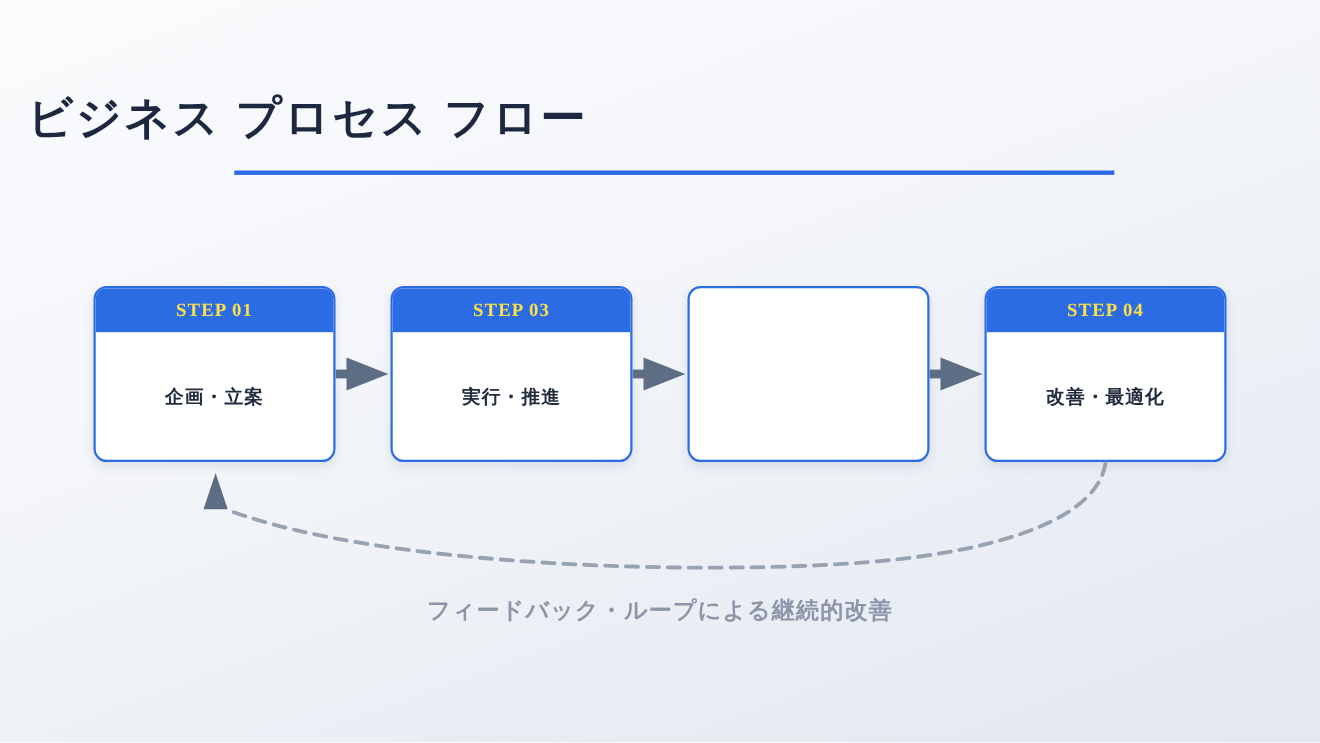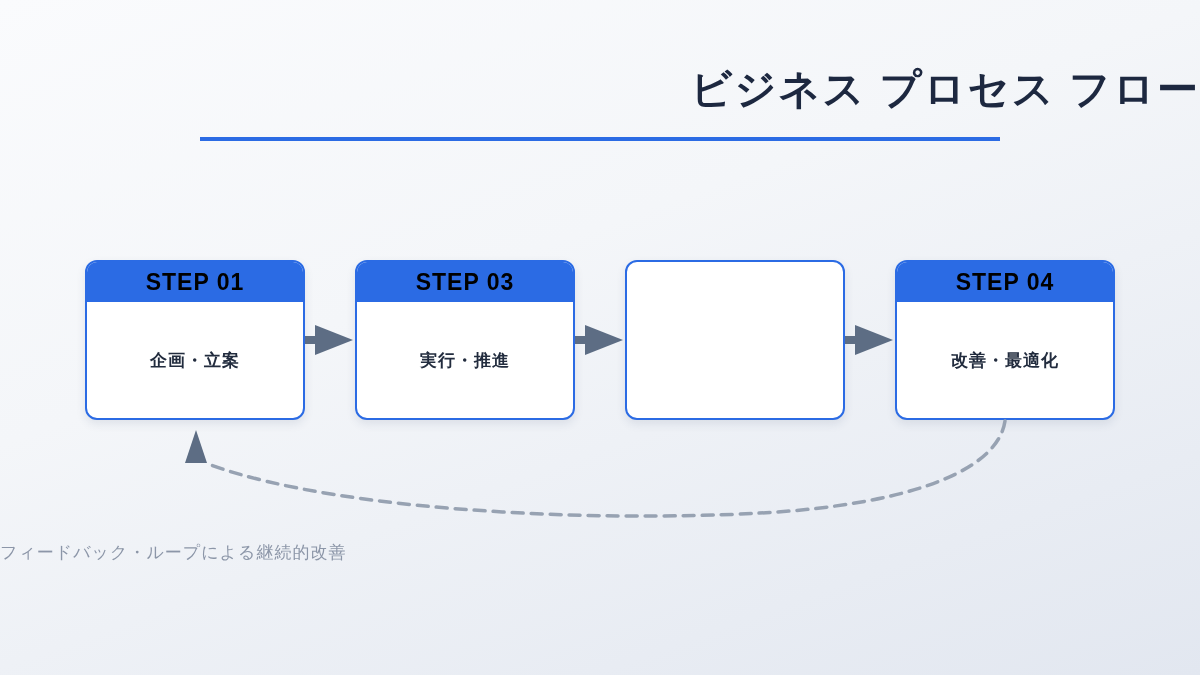--- a/index.html
+++ b/index.html
@@ -10,24 +10,25 @@
     position: relative;
     width: 1200px;
     height: 675px;
     background: linear-gradient(160deg, #fafbfd 0%, #f4f6f9 40%, #e2e7f0 100%);
     overflow: hidden;
   }
 
   
   .title-block {
     position: absolute;
-    top: 62px;
+    top: 80px;
     left: 0;
     width: 1200px;
-    text-align: right;
+    text-align: left;
+    padding-left: 25px;
   }
   .title-block h1 {
     font-size: 41px;
     font-weight: 800;
     letter-spacing: 2px;
     color: #1d2840;
   }
   .title-underline {
     width: 800px;
     height: 4px;
@@ -50,27 +51,28 @@
     border: 2px solid #2b6be4;
     border-radius: 12px;
     overflow: hidden;
     display: flex;
     flex-direction: column;
     box-shadow: 0 4px 10px rgba(35, 55, 95, 0.10);
   }
   .step-header {
     height: 40px;
     background: #2b6be4;
-    color: #000000;
-    font-size: 23px;
+    color: #fde047;
+    font-size: 17px;
     font-weight: 700;
     letter-spacing: 1px;
     display: flex;
     align-items: center;
     justify-content: center;
+    font-family: Liberation Serif, serif;
   }
   .step-body {
     flex: 1;
     display: flex;
     align-items: center;
     justify-content: center;
     font-size: 17px;
     font-weight: 800;
     color: #222c3e;
     letter-spacing: 1px;
@@ -88,23 +90,23 @@
     top: 0;
     left: 0;
     pointer-events: none;
   }
 
   .loop-caption {
     position: absolute;
     top: 541px;
     left: 0;
     width: 1200px;
-    text-align: left;
-    font-size: 17px;
-    font-weight: 400;
+    text-align: center;
+    font-size: 21px;
+    font-weight: 700;
     color: #8c96a8;
     letter-spacing: 1px;
   }
 </style>
 </head>
 <body>
 
 <div class="stage">
 
   <div class="title-block">

